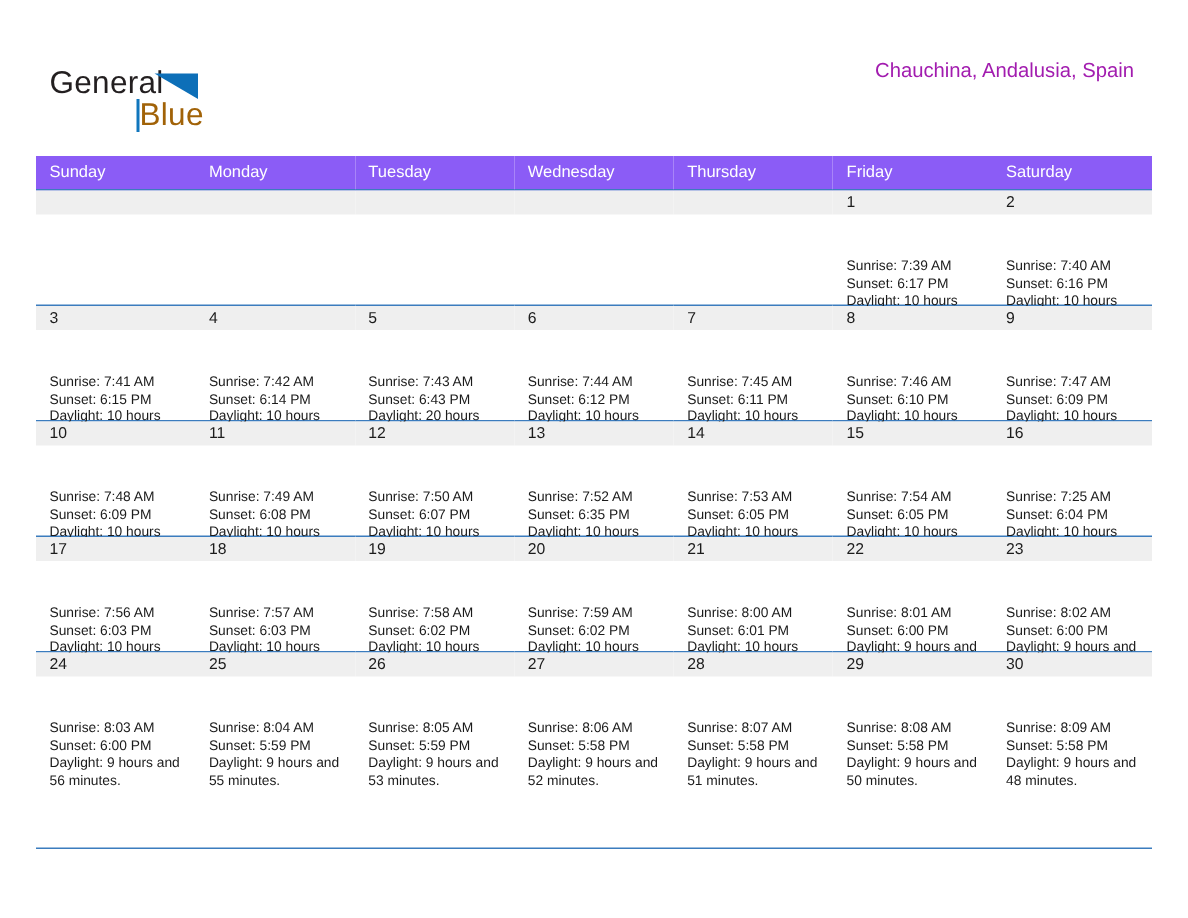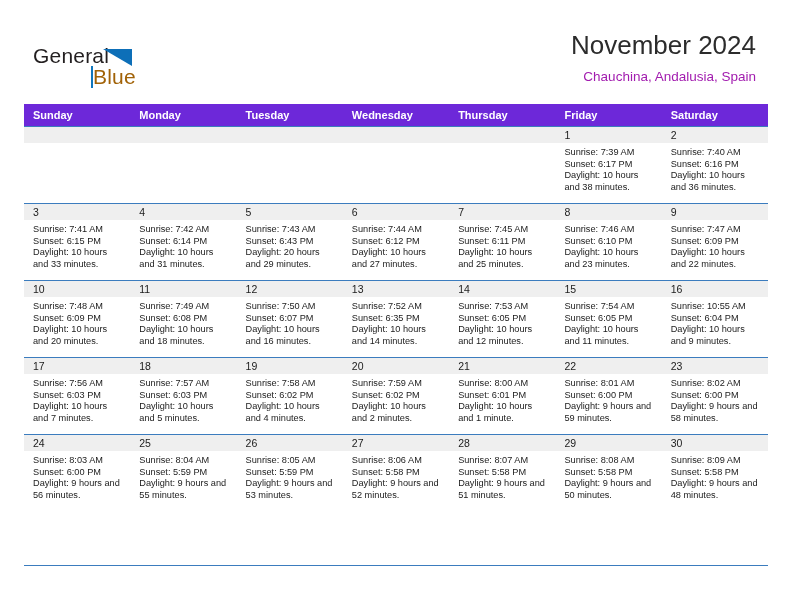--- a/index.html
+++ b/index.html
@@ -96,24 +96,24 @@
   
   .calendar {
     position: absolute;
     left: 24px;
     top: 104px;
     width: 744px;
     border-collapse: collapse;
     table-layout: fixed;
   }
   .calendar th {
-    background: #6d28d9;
+    background: #8b5cf6;
     color: #ffffff;
     font-size: 11px;
-    font-weight: bold;
+    font-weight: normal;
     text-align: left;
     padding: 4px 0 4px 9px;
     height: 14px;
     border: none;
   }
   .calendar td {
     vertical-align: top;
     padding: 0;
     border: none;
     border-top: 1px solid #3b7cbe;
@@ -135,20 +135,21 @@
     line-height: 13px;
   }
   .cell-empty .daynum-band {
     background: #efefef;
   }
   .cell-body {
     padding: 4px 6px 0 9px;
     font-size: 9.2px;
     line-height: 11.6px;
     color: #1b1b1b;
+    margin-top: 25px;
   }
   .cell-body div {
     white-space: nowrap;
   }
   .cell-body .wrap {
     white-space: normal;
   }
   .bottom-rule {
     position: absolute;
     left: 24px;
@@ -165,21 +166,20 @@
 
   <div class="header">
     <div class="logo">
       <span class="logo-general">General</span>
       <span class="logo-triangle"></span>
       <span class="logo-bar"></span>
       <span class="logo-blue">Blue</span>
     </div>
 
     <div class="title-block">
-      <div class="cal-title">November 2024</div>
       <div class="cal-subtitle">Chauchina, Andalusia, Spain</div>
     </div>
   </div>
 
   <table class="calendar">
     <thead>
       <tr>
         <th>Sunday</th>
         <th>Monday</th>
         <th>Tuesday</th>
@@ -367,21 +367,21 @@
                 <div>Sunrise: 7:54 AM</div>
                 <div>Sunset: 6:05 PM</div>
                 <div class="wrap">Daylight: 10 hours and 11 minutes.</div>
               </div>
             </div>
           </td>
           <td>
             <div class="cell-inner">
               <div class="daynum-band">16</div>
               <div class="cell-body">
-                <div>Sunrise: 10:55 AM</div>
+                <div>Sunrise: 7:25 AM</div>
                 <div>Sunset: 6:04 PM</div>
                 <div class="wrap">Daylight: 10 hours and 9 minutes.</div>
               </div>
             </div>
           </td>
         </tr>
         <tr>
           <td>
             <div class="cell-inner">
               <div class="daynum-band">17</div>

